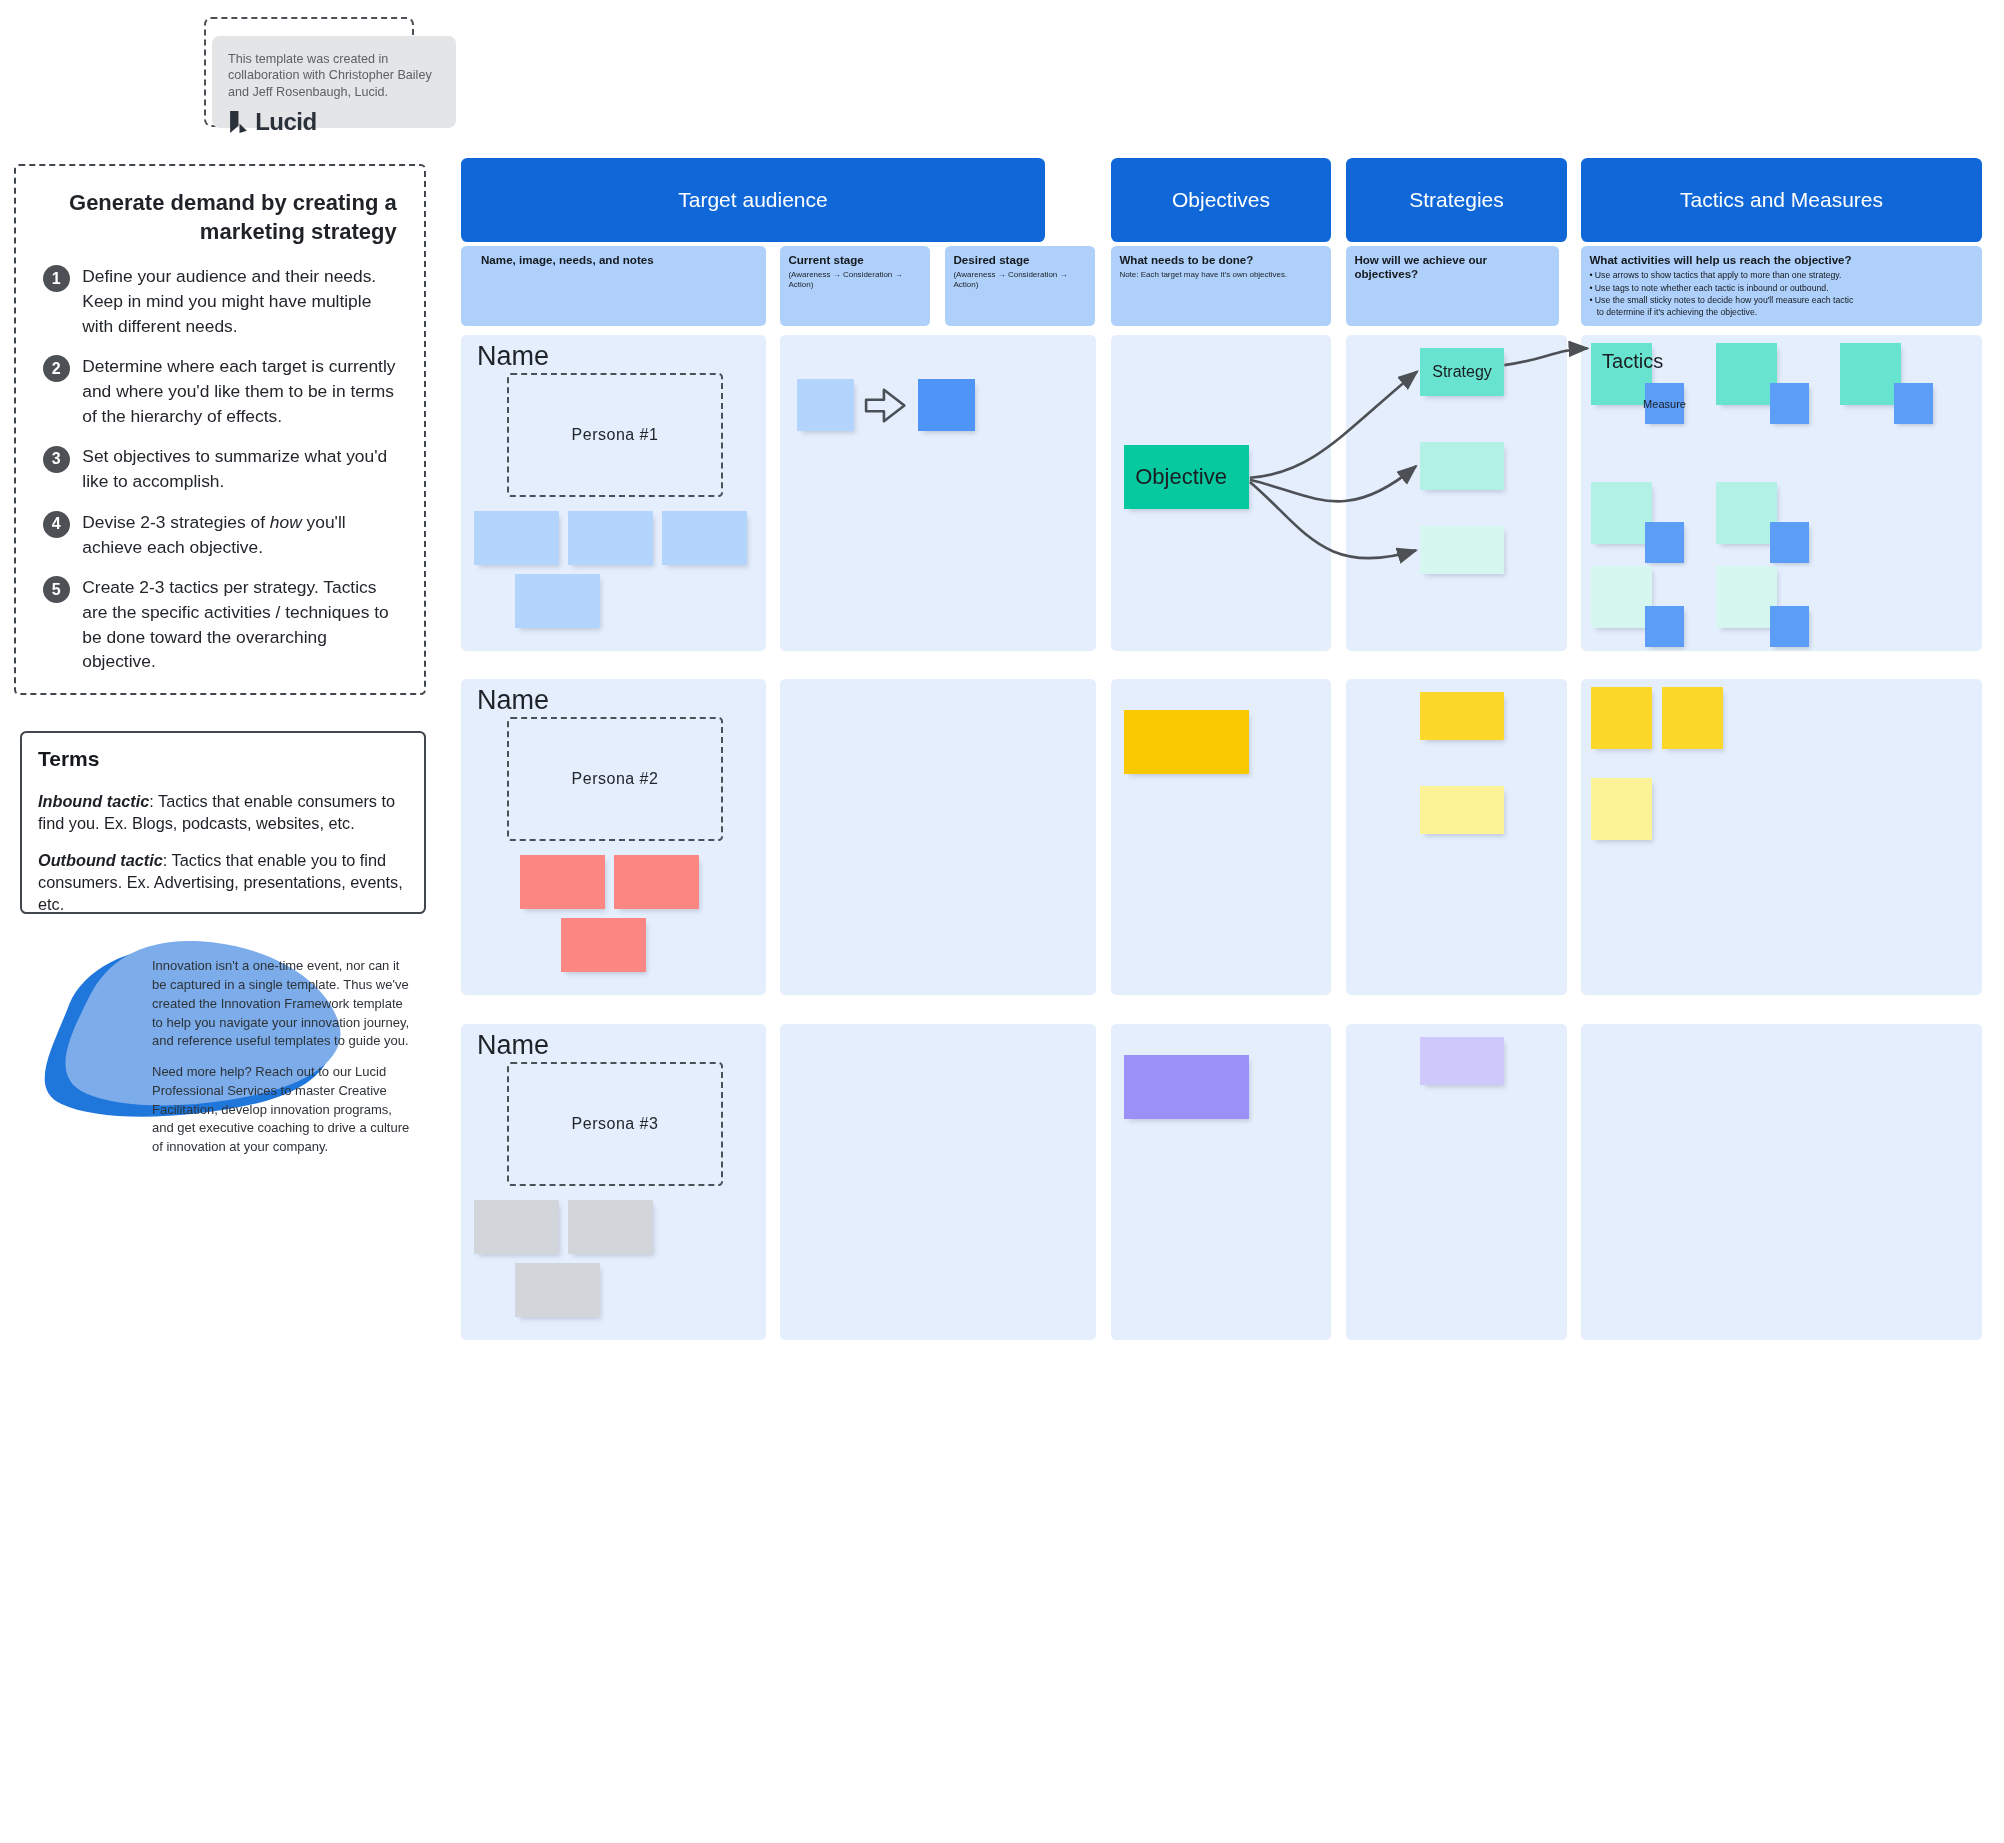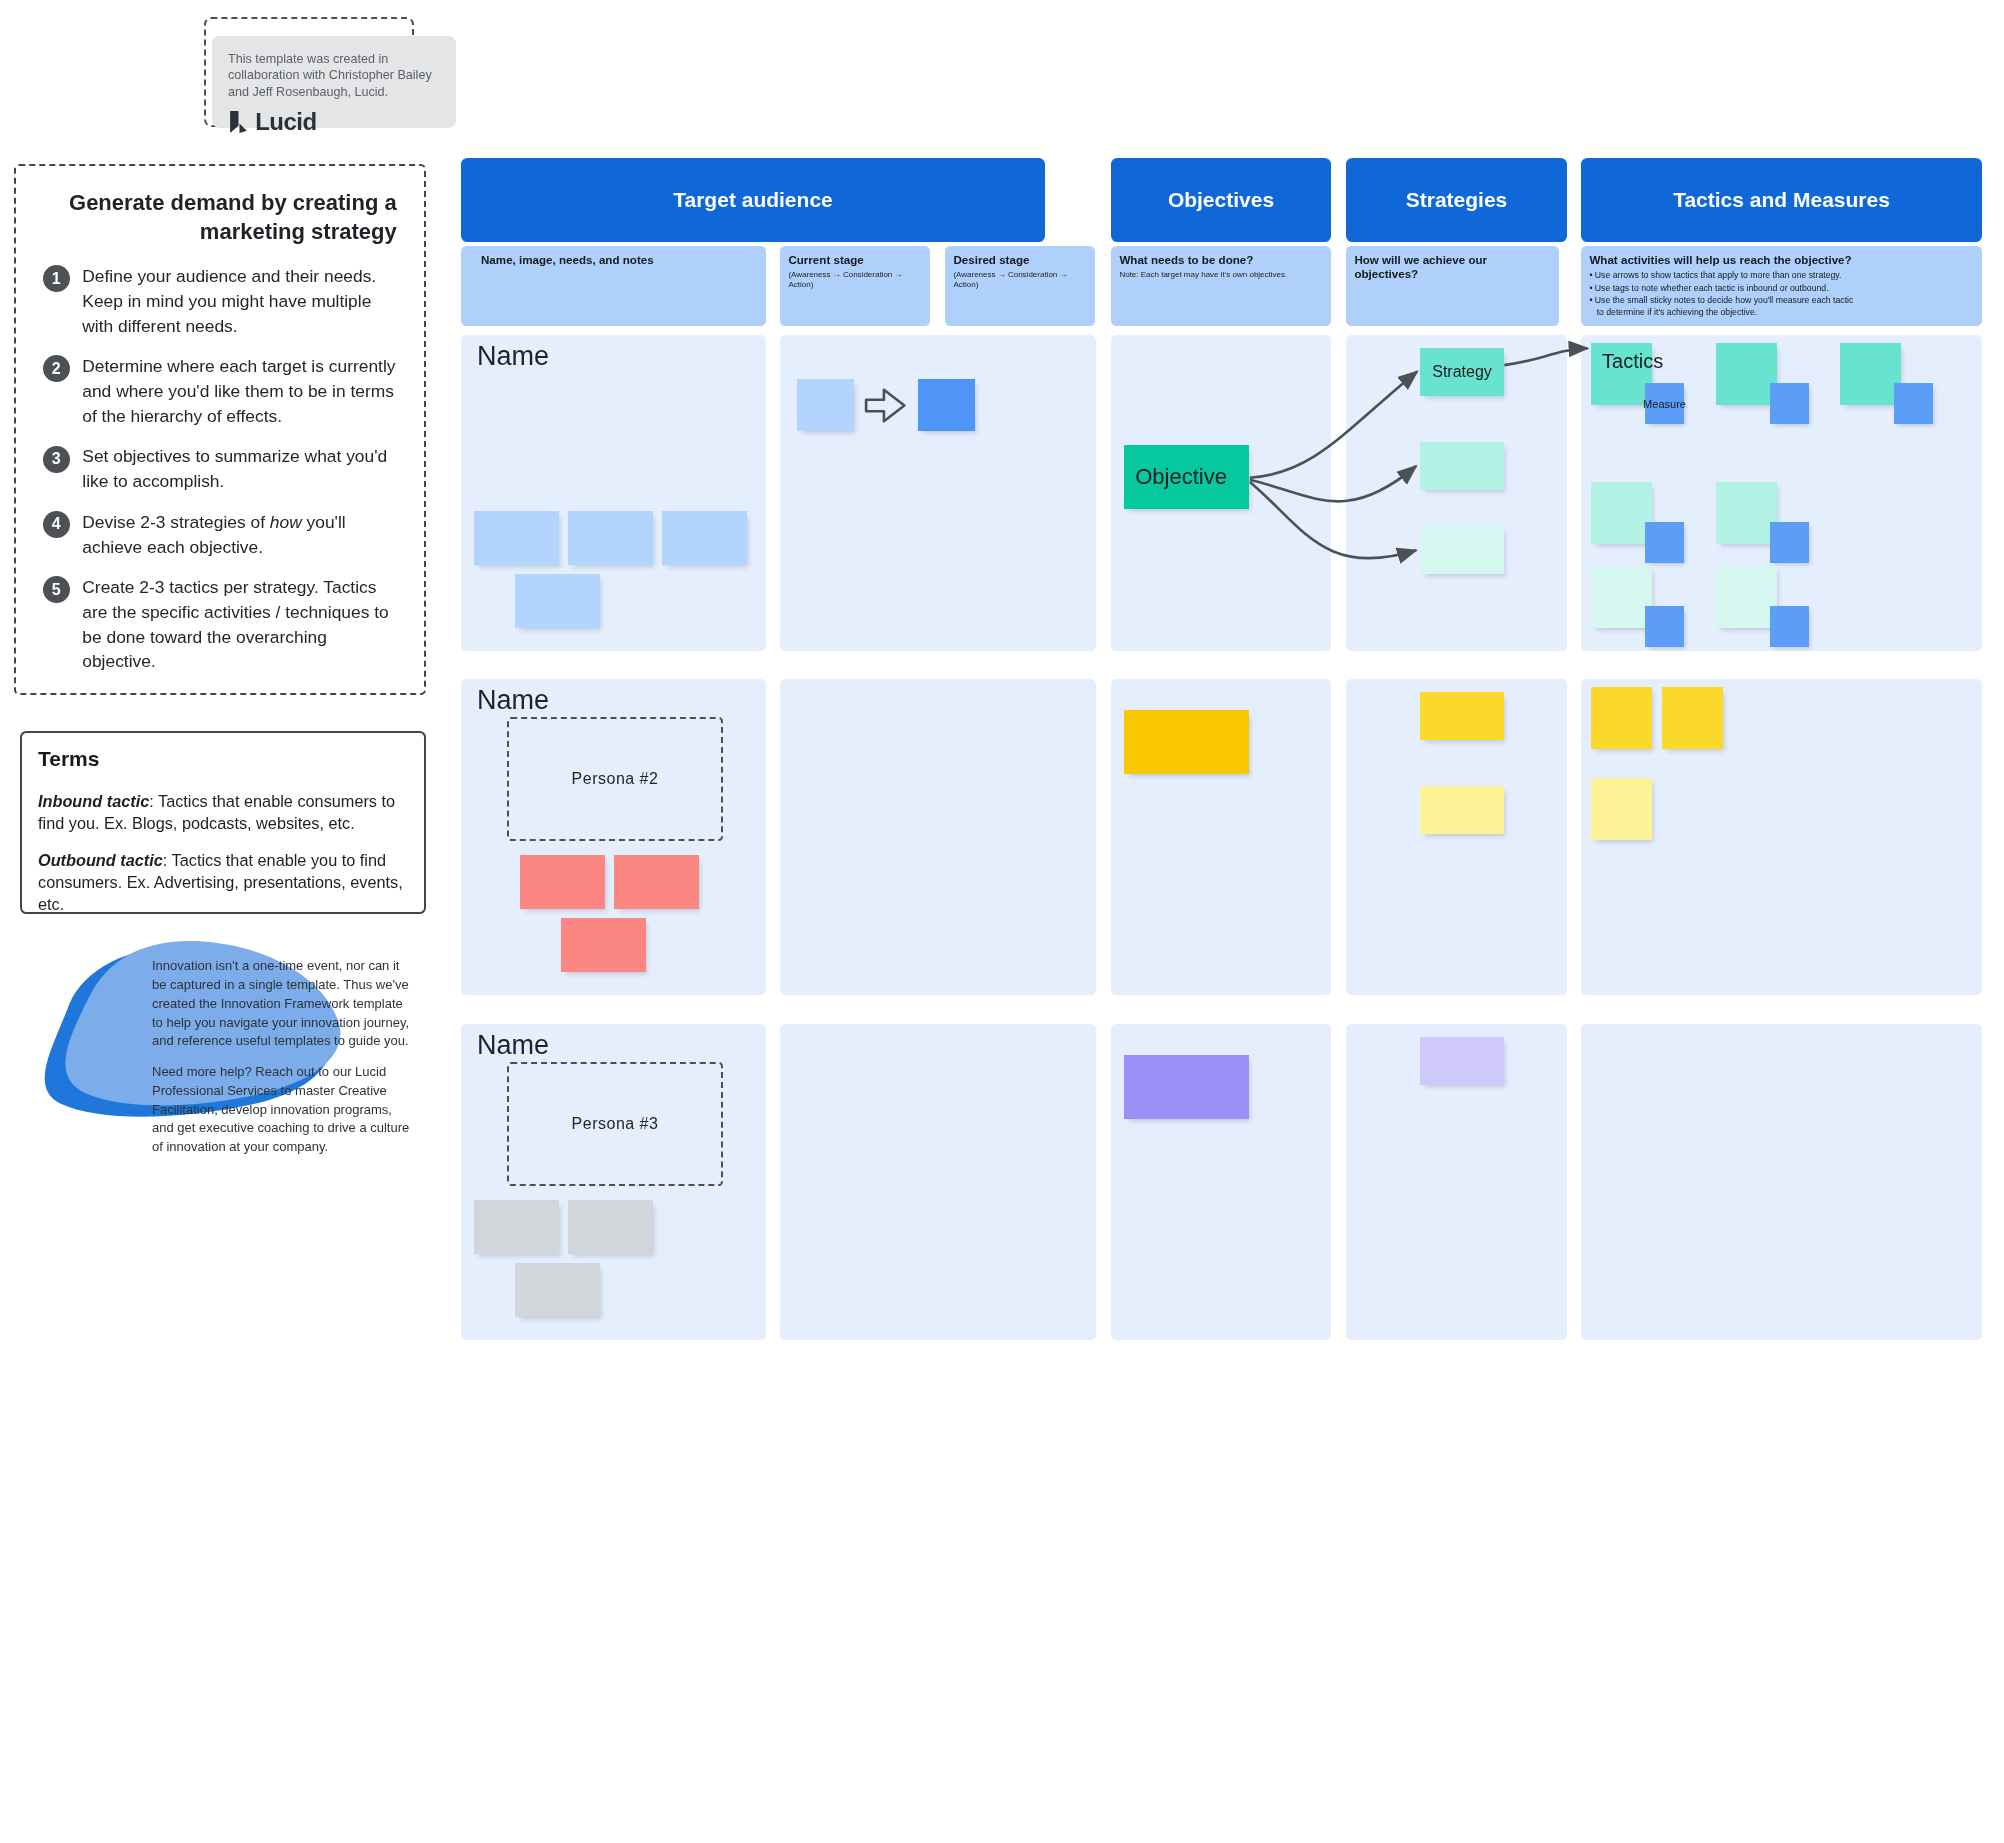--- a/index.html
+++ b/index.html
@@ -76,21 +76,21 @@
 
   
   .board { position: absolute; left: 461px; top: 158px; width: 1521px; height: 1680px; }
 
   .col { position: absolute; top: 0; }
   .col-head {
     position: absolute; top: 0; left: 0; right: 0; height: 84px;
     background: #1068d8; border-radius: 6.3px;
     display: flex; align-items: center; justify-content: center;
   }
-  .col-head-title { color: #ffffff; font-size: 21px; font-weight: bold; }
+  .col-head-title { color: #ffffff; font-size: 21px; font-weight: normal; }
 
   .sub-band {
     position: absolute; top: 88px; height: 80px;
     background: #aed0fb; border-radius: 5.3px;
     padding: 7.4px 8.4px; overflow: hidden;
   }
   .sub-title { font-size: 11.6px; font-weight: bold; color: #15191d; line-height: 1.2; }
   .sub-note { font-size: 8px; color: #1c2025; margin-top: 2.6px; line-height: 1.25; }
   .sub-bullets { font-size: 8.7px; color: #15191d; line-height: 1.42; margin-top: 2.1px; }
   .sub-bullets div { white-space: nowrap; }
@@ -228,20 +228,23 @@
       <div class="sub-bullets">
         <div>• Use arrows to show tactics that apply to more than one strategy.</div>
         <div>• Use tags to note whether each tactic is inbound or outbound.</div>
         <div>• Use the small sticky notes to decide how you'll measure each tactic</div>
         <div>&nbsp;&nbsp; to determine if it's achieving the objective.</div>
       </div>
     </div>
 
     <div class="panel" style="left:0px; top:177px; width:305px; height:316px;">
       <div class="persona-name" style="left:16px; top:6.3px;">Name</div>
+      <div class="persona-box" style="left:46px; top:38px; width:216px; height:124px;">
+          <span>Persona #1</span>
+        </div>
       <div class="note" style="left:13px; top:176px; width:85px; height:54px; background:#b3d4fd;"></div>
       <div class="note" style="left:107px; top:176px; width:85px; height:54px; background:#b3d4fd;"></div>
       <div class="note" style="left:201px; top:176px; width:85px; height:54px; background:#b3d4fd;"></div>
       <div class="note" style="left:54px; top:239px; width:85px; height:54px; background:#b3d4fd;"></div>
     </div>
 
     <div class="panel" style="left:319px; top:177px; width:316px; height:316px;">
       <div class="note" style="left:17px; top:44px; width:57px; height:52px; background:#b3d4fd;"></div>
       <svg class="bigarrow" style="left:84px; top:52px;" width="43" height="37" viewBox="0 0 82 70">
         <path d="M4 24 L38 24 L38 5 L77 35 L38 65 L38 46 L4 46 Z" fill="none" stroke="#4a5056" stroke-width="5" stroke-linejoin="round"></path>

